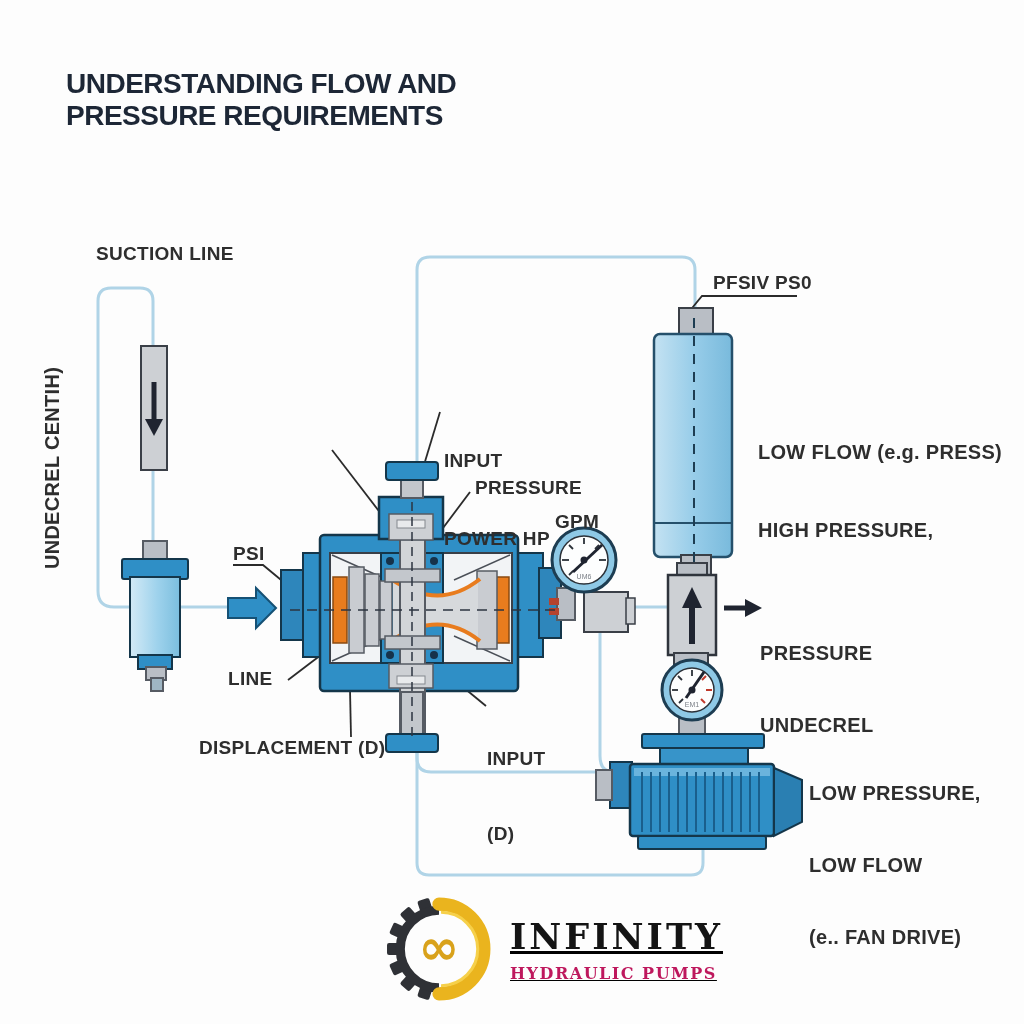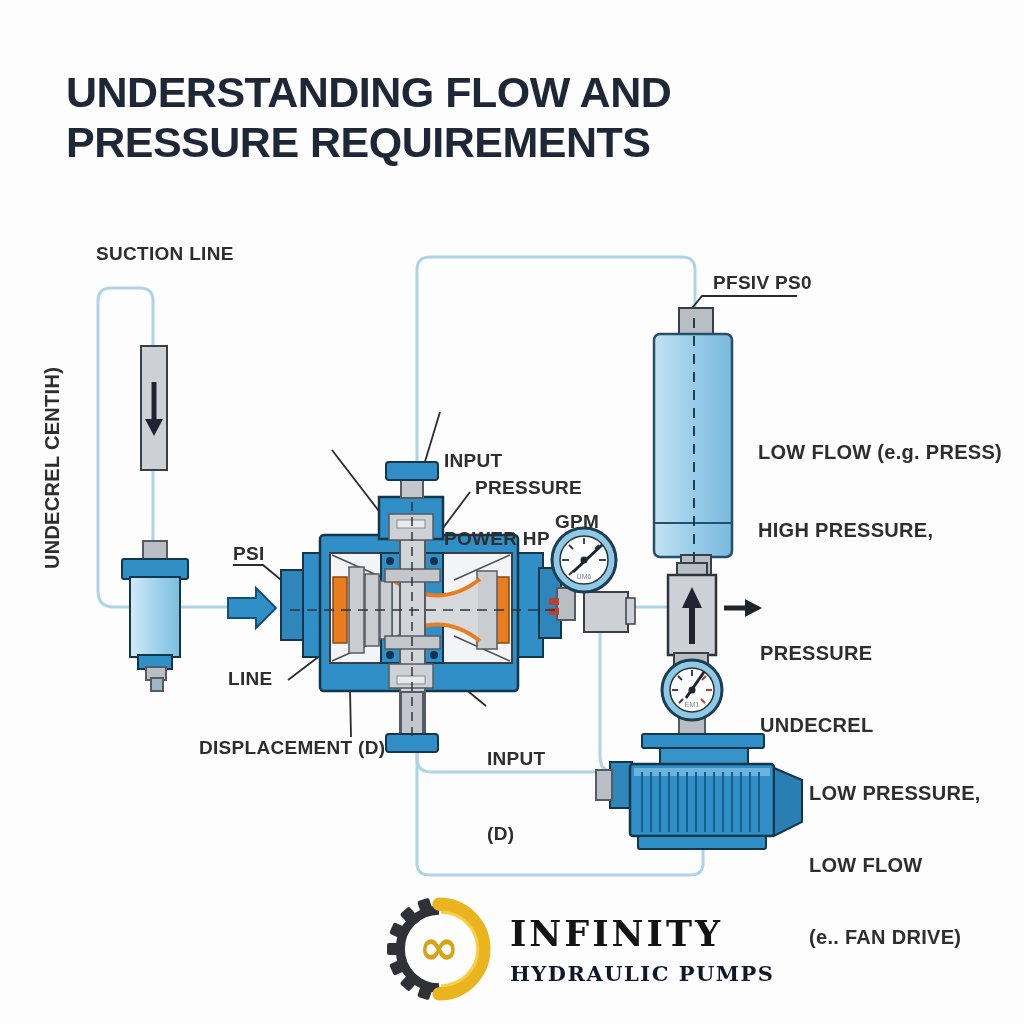--- a/index.html
+++ b/index.html
@@ -1,36 +1,36 @@
 <!DOCTYPE html>
 <html><head>
 <meta charset="utf-8">
 <style>
   html,body{margin:0;padding:0;background:#ffffff;}
   #canvas{position:relative;width:1024px;height:1024px;background:#fdfdfd;overflow:hidden;
           font-family:"Liberation Sans",sans-serif;}
   #titleBlock{position:absolute;left:66px;top:68px;color:#1d2736;font-weight:bold;
-              font-size:43px;line-height:1.16;letter-spacing:-0.5px;}
+              font-size:28px;line-height:1.16;letter-spacing:-0.5px;}
   .lbl{position:absolute;font-weight:bold;font-size:19px;line-height:1.25;color:#2e2e2e;
        letter-spacing:0.3px;white-space:pre;}
   .lbl.big{font-size:20px;}
   #l-vert{left:52px;top:468px;transform:translate(-50%,-50%) rotate(-90deg);font-size:20px;}
   #l-flow{left:213px;top:422px;width:140px;text-align:center;}
   #l-high{left:758px;top:387px;line-height:26px;}
   #l-pctrl{left:760px;top:593px;line-height:24px;}
   #l-low{left:809px;top:733px;line-height:24px;}
   #l-inputpower{left:444px;top:396px;line-height:26px;}
   #l-inputd{left:487px;top:696px;line-height:25px;}
   #diagram{position:absolute;left:0;top:0;}
   #logo{position:absolute;left:386px;top:896px;display:flex;align-items:center;gap:18px;}
-  #logo .txt{display:flex;flex-direction:column;}
+  #logo .txt{display:flex;flex-direction:column;text-decoration:underline;}
   #logo .name{font-family:"DejaVu Serif",serif;font-weight:bold;font-size:35px;
               letter-spacing:3px;color:#141414;}
-  #logo .tag{font-family:"DejaVu Serif",serif;font-weight:bold;font-size:21px;
-             letter-spacing:1.5px;color:#0f172a;margin-top:7px;}
+  #logo .tag{font-family:"DejaVu Serif",serif;font-weight:bold;font-size:16px;
+             letter-spacing:1.5px;color:#be185d;margin-top:7px;}
 </style>
 </head>
 <body>
 
 <div id="canvas">
 
   <div id="titleBlock">
     <div>UNDERSTANDING FLOW AND</div>
     <div>PRESSURE REQUIREMENTS</div>
   </div>

